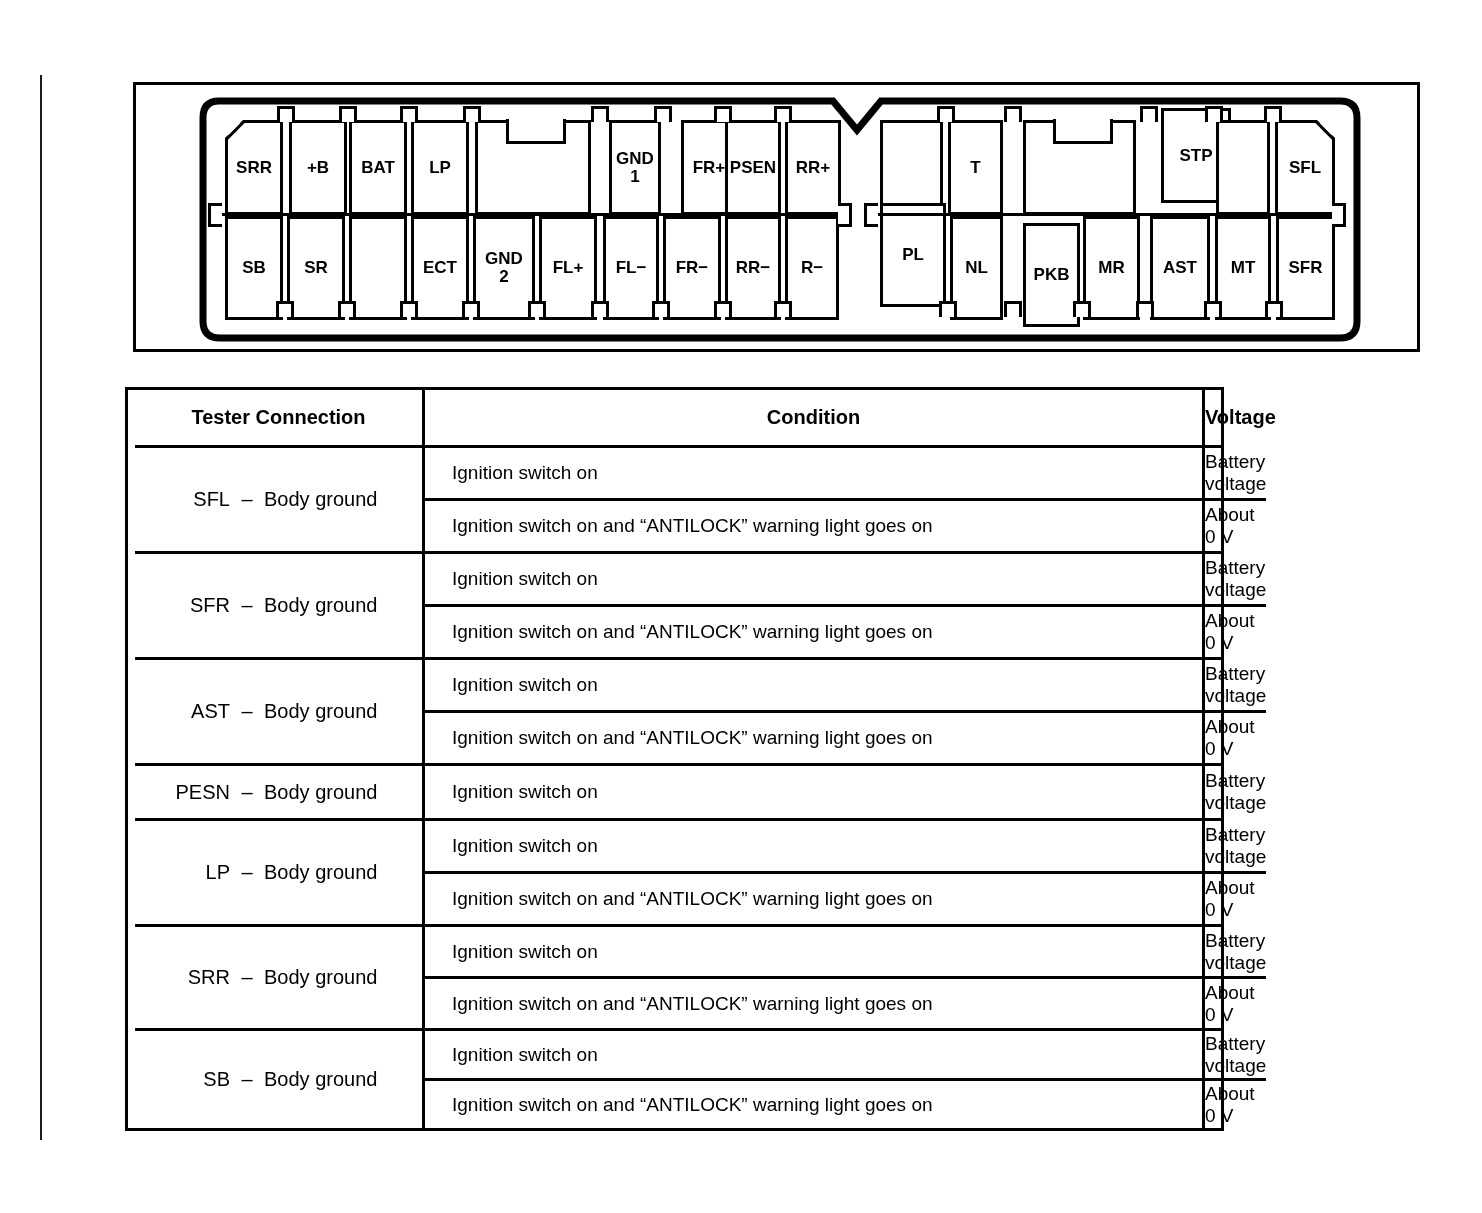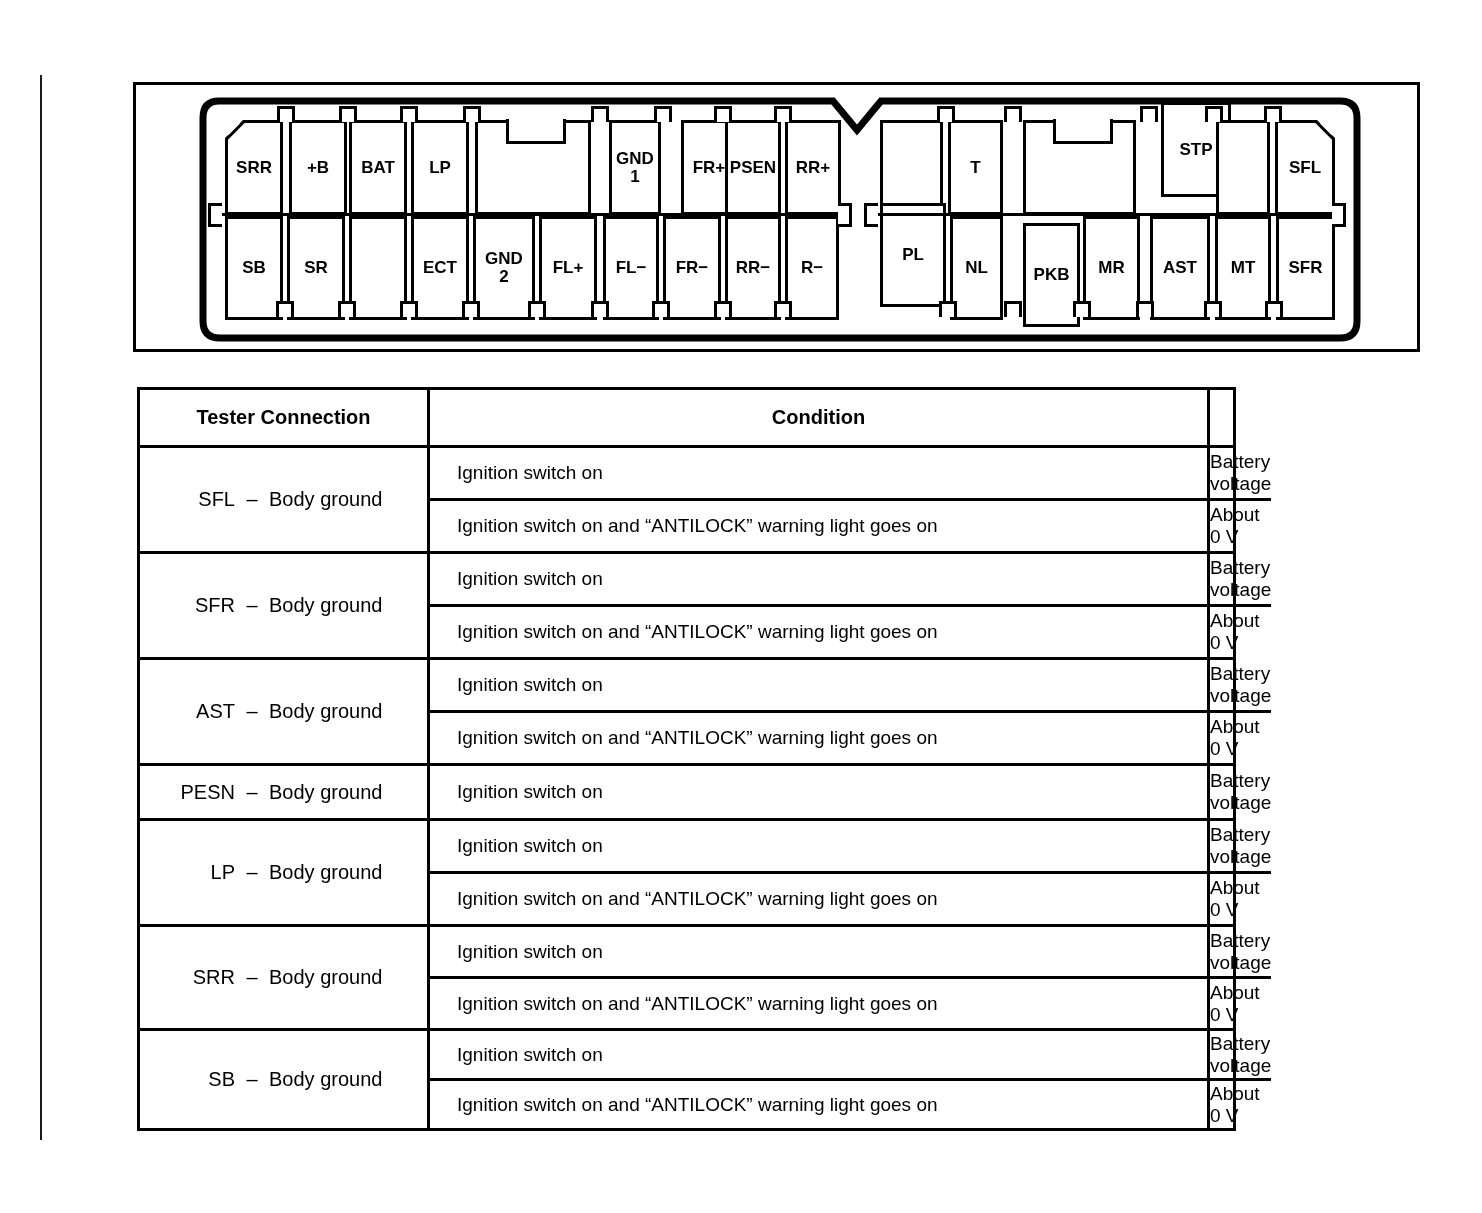--- a/index.html
+++ b/index.html
@@ -23,23 +23,23 @@
                      background:#000;transform:rotate(45deg);}
   .pin.notched::after{content:"";position:absolute;top:-4px;left:calc(50% - 27px);width:54px;height:22px;
                       background:#fff;border:3px solid #000;border-top:none;}
   .row-divider{position:absolute;height:3px;background:#000;}
   .bump{position:absolute;background:#fff;border:3px solid #000;border-bottom:none;box-sizing:border-box;}
   .key-notch{position:absolute;background:#fff;border:3px solid #000;box-sizing:border-box;}
   .key-notch.open-right{border-right:none;}
   .key-notch.open-left{border-left:none;}
 
   
-  .vtable{position:absolute;left:137px;top:387px;width:1099px;height:744px;
+  .vtable{position:absolute;left:125px;top:387px;width:1099px;height:744px;
           border:3px solid #000;box-sizing:border-box;background:#fff;
-          display:flex;flex-direction:column;}
+          display:flex;flex-direction:column;padding-left:7px;}
   .thead{display:flex;height:55px;border-bottom:3px solid #000;flex:none;}
   .th{display:flex;align-items:center;justify-content:center;font-weight:bold;font-size:20px;}
   .col-tester{width:290px;border-right:3px solid #000;box-sizing:border-box;flex:none;}
   .col-cond{width:780px;border-right:3px solid #000;box-sizing:border-box;flex:none;}
   .col-volt{flex:1;}
   .tgroup{display:flex;flex:none;border-top:3px solid #000;box-sizing:content-box;}
   .tgroup.first{border-top:none;}
   .tester-cell{display:flex;align-items:center;font-size:20px;}
   .tc-term{width:95px;text-align:right;flex:none;}
   .tc-dash{width:34px;text-align:center;flex:none;}
@@ -95,21 +95,21 @@
           <span class="pin-label">RR+</span>
         </div>
         <div class="bump" style="left: 638px; top: 21px; width: 18px; height: 16px;"></div>
         <div class="pin" style="left: 744px; top: 35px; width: 63px; height: 95px;"></div>
         <div class="pin" style="left: 812px; top: 35px; width: 55px; height: 95px;">
           <span class="pin-label">T</span>
         </div>
         <div class="bump" style="left: 800.5px; top: 21px; width: 18px; height: 16px;"></div>
         <div class="pin notched" style="left: 887px; top: 35px; width: 113px; height: 95px;"></div>
         <div class="bump" style="left: 868px; top: 21px; width: 18px; height: 16px;"></div>
-        <div class="pin" style="left: 1025px; top: 17px; width: 70px; height: 95px;">
+        <div class="pin" style="left: 1025px; top: 23px; width: 70px; height: 95px;">
           <span class="pin-label">STP</span>
         </div>
         <div class="bump" style="left: 1003.5px; top: 21px; width: 18px; height: 16px;"></div>
         <div class="pin" style="left: 1080px; top: 35px; width: 54px; height: 95px;"></div>
         <div class="bump" style="left: 1068.5px; top: 21px; width: 18px; height: 16px;"></div>
         <div class="pin cut-tr" style="left: 1139px; top: 35px; width: 60px; height: 95px;">
           <span class="pin-label">SFL</span>
         </div>
         <div class="bump" style="left: 1127.5px; top: 21px; width: 18px; height: 16px;"></div>
         <div class="pin" style="left: 89px; top: 131px; width: 58px; height: 104px;">
@@ -183,20 +183,21 @@
         <div class="key-notch open-left" style="left: 702px; top: 118px; width: 14px; height: 24px;"></div>
         <div class="key-notch open-right" style="left: 728px; top: 118px; width: 14px; height: 24px;"></div>
         <div class="key-notch open-left" style="left: 1196px; top: 118px; width: 14px; height: 24px;"></div>
       </div>
   </div>
 
   <div class="vtable">
     <div class="thead">
       <div class="th col-tester">Tester Connection</div>
       <div class="th col-cond">Condition</div>
+      <div class="th col-volt">Voltage</div>
     </div>
     <div id="tbl-body">
         <div class="tgroup first" style="height: 103px;">
           <div class="tester-cell col-tester">
             <span class="tc-term">SFL</span>
             <span class="tc-dash">–</span>
             <span class="tc-rest">Body ground</span>
           </div>
           <div class="trows">
             <div class="trow">

